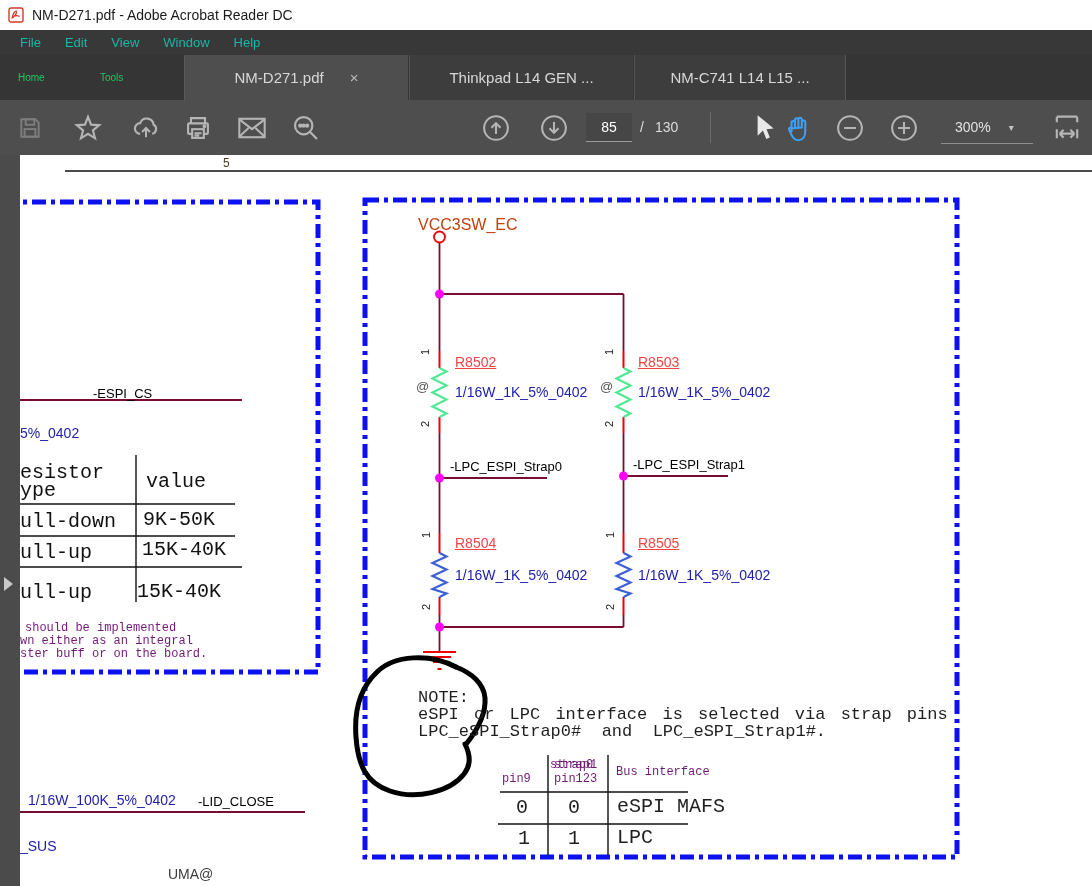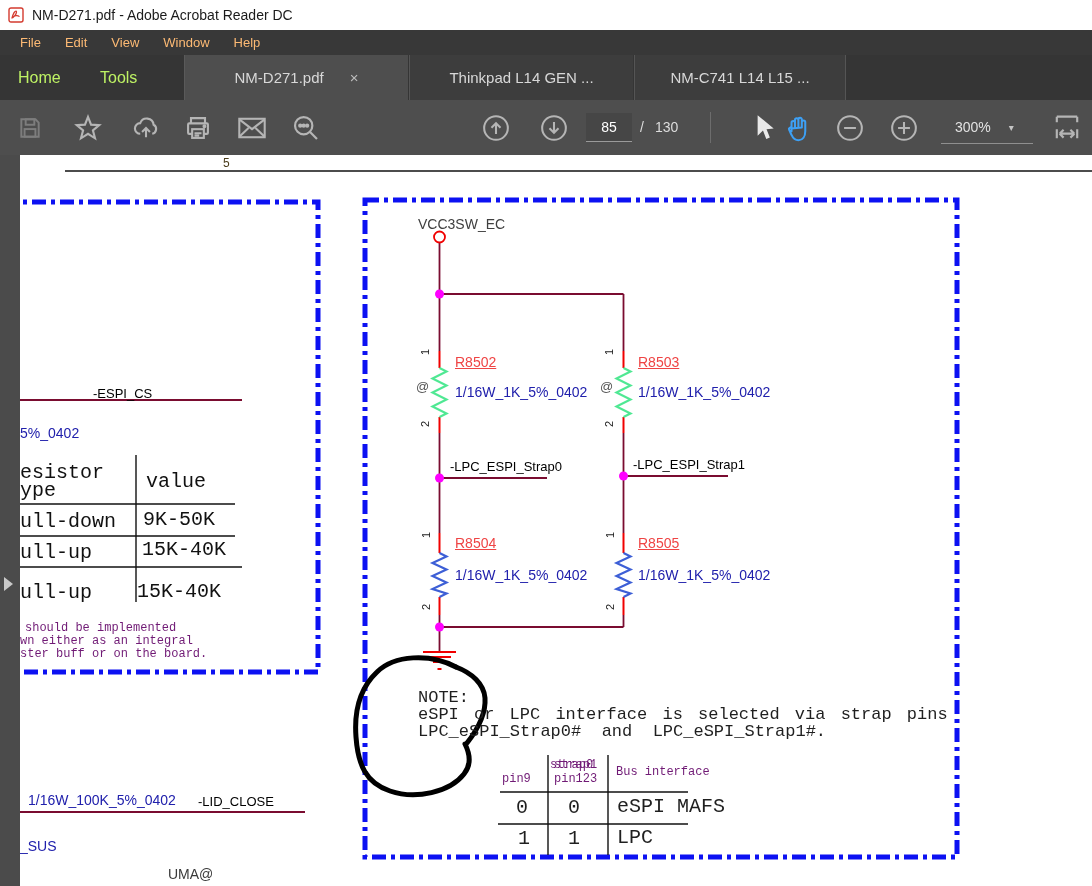--- a/index.html
+++ b/index.html
@@ -9,26 +9,26 @@
   #app { position:relative; width:1092px; height:886px; }
 
   
   #titlebar { position:absolute; top:0; left:0; width:1060px; height:30px; background:#ffffff;
               display:flex; align-items:center; padding-left:8px; }
   #titlebar .title { font-size:14px; color:#1b1b1b; margin-left:8px; }
 
   
   #menubar { position:absolute; top:30px; left:0; width:1092px; height:25px; background:#383838;
              display:flex; align-items:center; padding-left:8px; }
-  .menu-item { color:#fdba74; font-size:13px; padding:8px 12px; cursor:default; }
+  .menu-item { color:#14b8a6; font-size:13px; padding:8px 12px; cursor:default; }
 
   
   #tabbar { position:absolute; top:55px; left:0; width:1092px; height:45px; background:#353535; }
   .shortcut { position:absolute; top:0; height:45px; display:flex; align-items:center;
-              color:#bef264; font-size:16px; }
+              color:#22c55e; font-size:10px; }
   .doctab { position:absolute; top:0; height:45px; display:flex; align-items:center; justify-content:center;
             color:#d8d8d8; font-size:15px; background:#3d3d3d; border-left:1px solid #555;text-align:right; }
   .doctab.active { background:#4e4e4e; border-left:1px solid #5a5a5a; }
   .tab-close { color:#bdbdbd; font-size:15px; margin-left:26px; }
 
   
   #toolbar { position:absolute; top:100px; left:0; width:1092px; height:55px; background:#4e4e4e; }
   .tbtn { position:absolute; top:12px; width:32px; height:32px; display:flex; align-items:center; justify-content:center; }
   #page-input { position:absolute; left:586px; top:13px; width:46px; height:29px; background:#464646;
                 border:none; border-bottom:1px solid #9a9a9a; color:#ffffff; font-size:14px;
@@ -292,21 +292,21 @@
       <div class="abs mono-big" style="left:123px; top:353px;">9K-50K</div>
       <div class="abs mono-big" style="left:0px;   top:386px;">ull-up</div>
       <div class="abs mono-big" style="left:122px; top:383px;">15K-40K</div>
       <div class="abs mono-big" style="left:0px;   top:426px;">ull-up</div>
       <div class="abs mono-big" style="left:117px; top:425px;">15K-40K</div>
 
       <div class="abs mono-sm" style="left:5px; top:466px;">should be implemented</div>
       <div class="abs mono-sm" style="left:0px; top:479px;">wn either as an integral</div>
       <div class="abs mono-sm" style="left:0px; top:492px;">ster buff or on the board.</div>
 
-      <div class="abs" style="left:398px; top:61px; font-size:14px; color:#404040;">VCC3SW_EC</div>
+      <div class="abs" style="left:398px; top:61px; font-size:16px; color:#c2410c;">VCC3SW_EC</div>
 
       <div class="abs pin" style="left:399px; top:191px;">1</div>
       <div class="abs pin" style="left:399px; top:263px;">2</div>
       <div class="abs at" style="left:396px; top:224px;">@</div>
       <div class="abs refdes" style="left:435px; top:199px;">R8502</div>
       <div class="abs navy" style="left:435px; top:229px;">1/16W_1K_5%_0402</div>
 
       <div class="abs pin" style="left:583px; top:191px;">1</div>
       <div class="abs pin" style="left:583px; top:263px;">2</div>
       <div class="abs at" style="left:580px; top:224px;">@</div>

